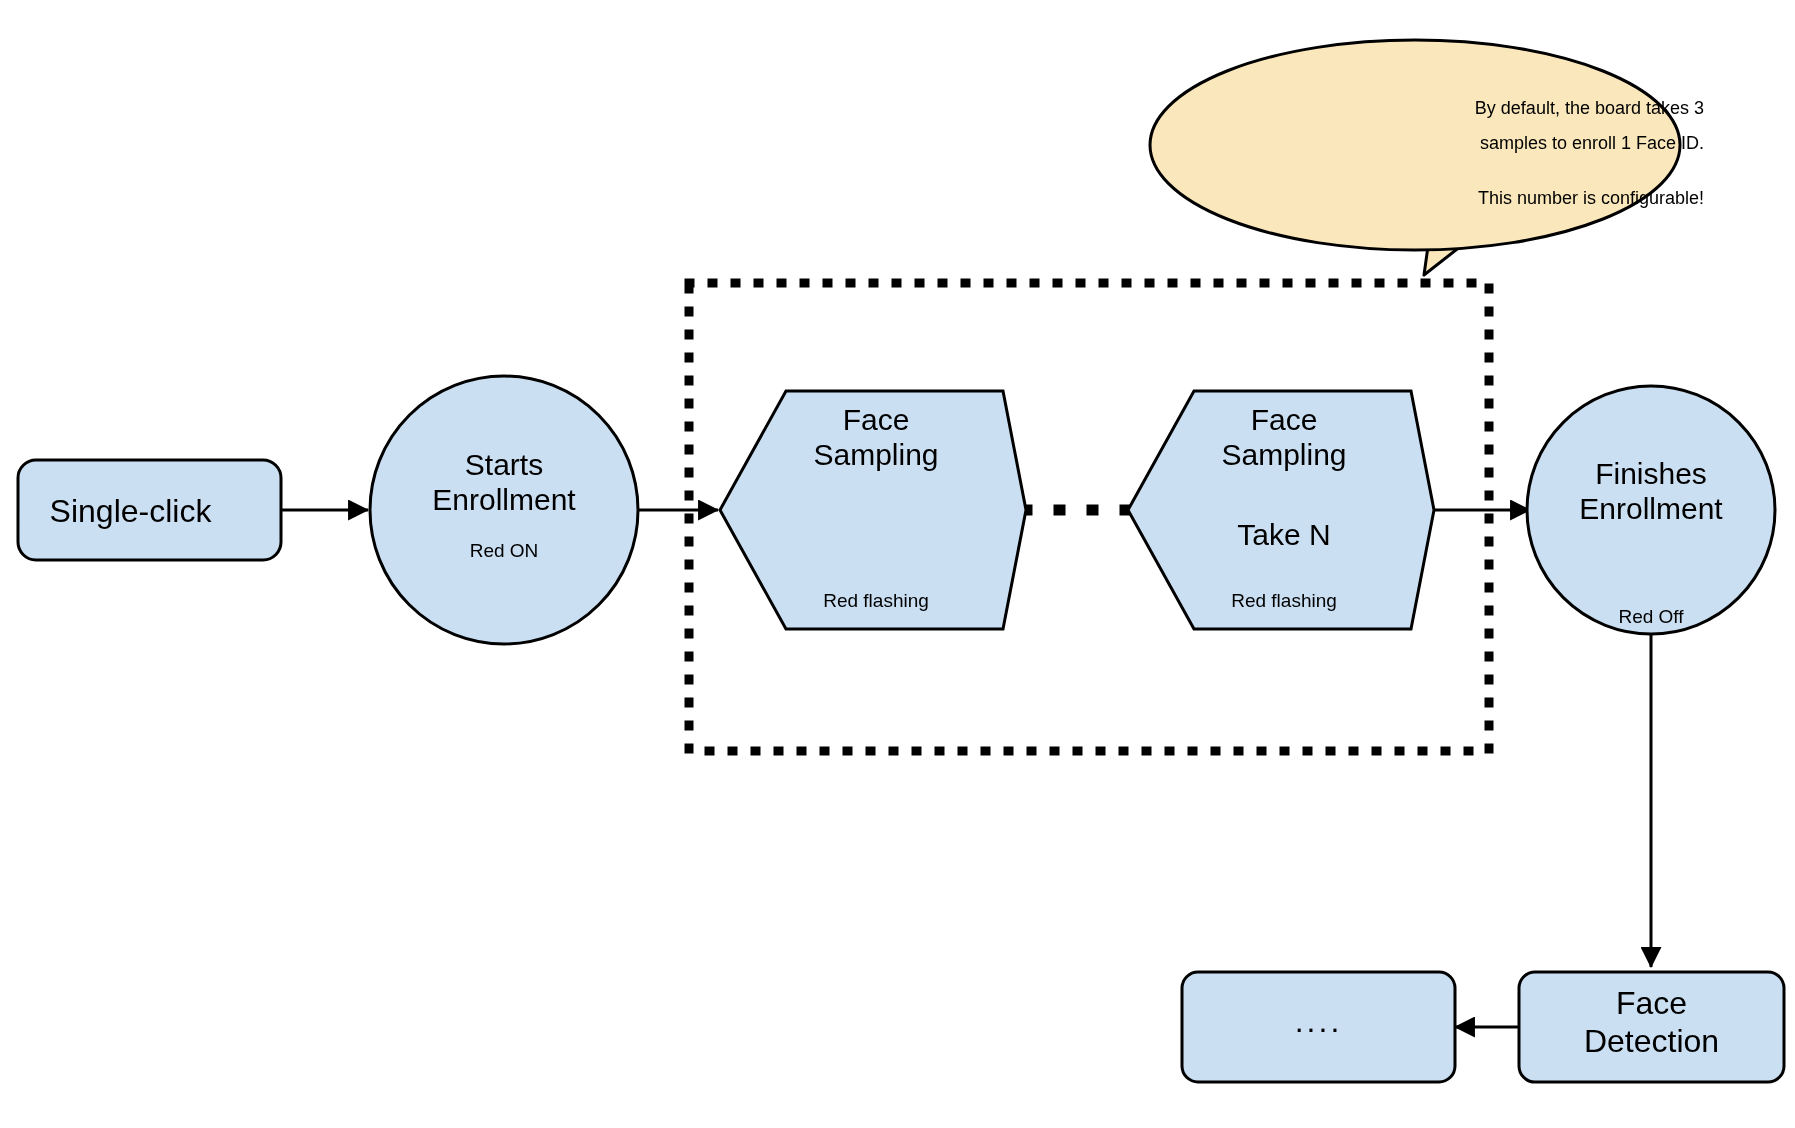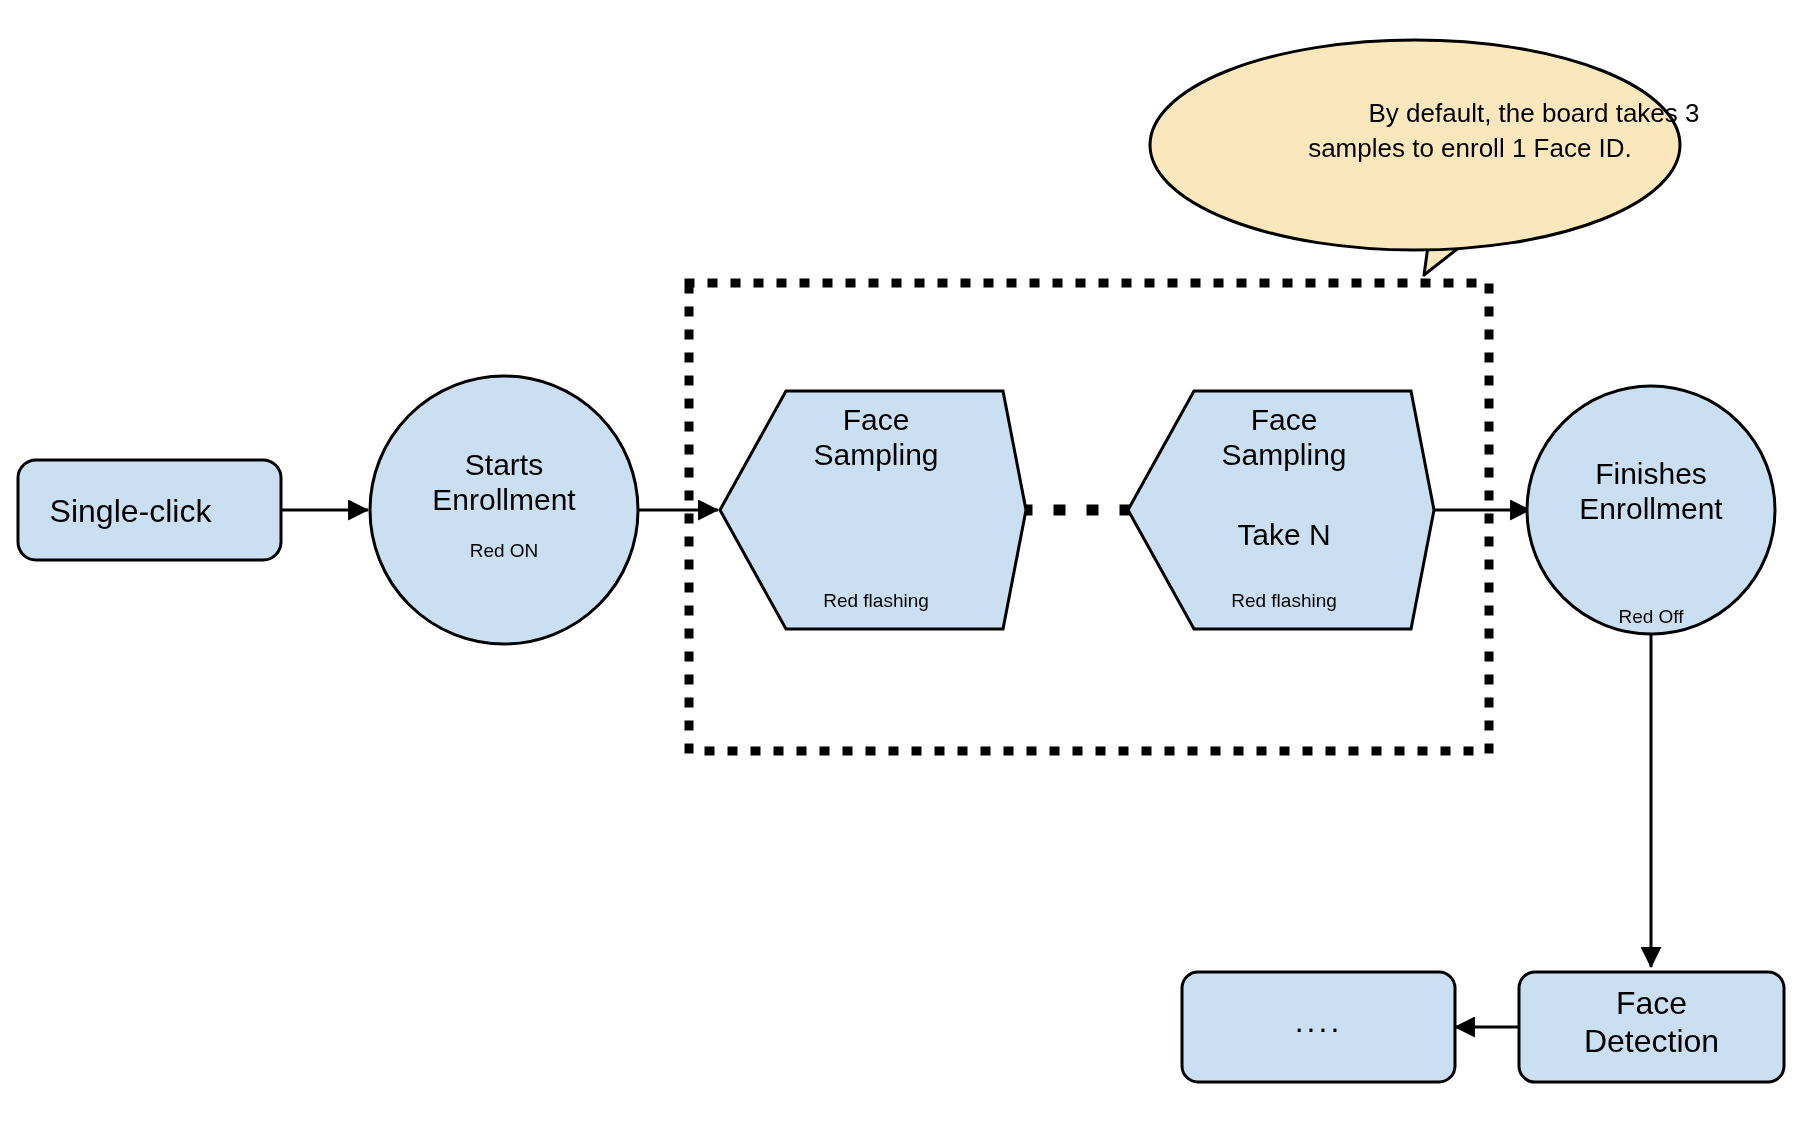--- a/index.html
+++ b/index.html
@@ -32,21 +32,21 @@
     position: absolute;
     text-align: center;
     line-height: 1.18;
     color: #000;
     white-space: pre-line;
     pointer-events: none;
   }
   .t-main   { font-size: 30px; }
   .t-small  { font-size: 19px; }
   .t-box    { font-size: 32px; }
-  .t-callout{ font-size: 26px; text-align: center; line-height: 1.35; }
+  .t-callout{ font-size: 18px; text-align: right; line-height: 1.35; }
 </style>
 </head>
 <body>
 
 <div id="canvas">
 
   <svg class="svg-layer" viewBox="0 0 1795 1128" xmlns="http://www.w3.org/2000/svg">
     <defs>
       <marker id="arrow" viewBox="0 0 10 10" refX="9.5" refY="5" markerWidth="7" markerHeight="7" orient="auto-start-reverse">
         <path d="M 0 0 L 10 5 L 0 10 z" fill="#000"></path>
@@ -104,15 +104,16 @@
   <div class="node-text t-main" style="left:1521px; top:456px; width:260px;text-align:center;">Finishes
 Enrollment</div>
   <div class="node-text t-small" style="left:1521px; top:606px; width:260px;">Red Off</div>
 
   <div class="node-text t-box" style="left:1519px; top:985px; width:265px;">Face
 Detection</div>
 
   <div class="node-text t-box" style="left:1182px; top:1003px; width:273px; letter-spacing:3px;">....</div>
 
   <div class="node-text t-callout" style="left:1364px; top:96px; width:340px;">By default, the board takes 3</div>
-  <div class="node-text t-callout" style="left:1300px; top:131px; width:340px;">samples to enroll 1 Face ID.</div>
+  <div class="node-text t-callout" style="left:1364px; top:131px; width:340px;">samples to enroll 1 Face ID.</div>
+  <div class="node-text t-callout" style="left:1364px; top:186px; width:340px;">This number is configurable!</div>
 
 </div>
 
 </body></html>

